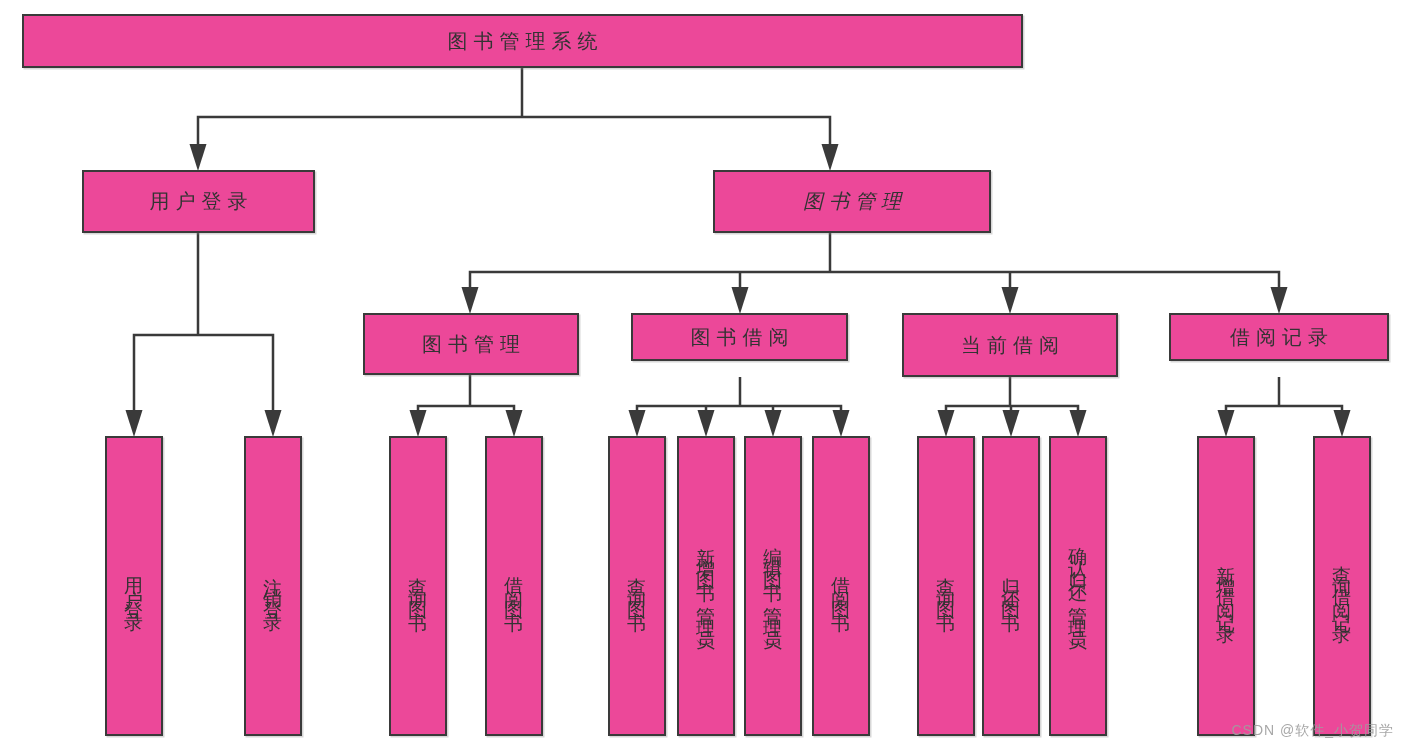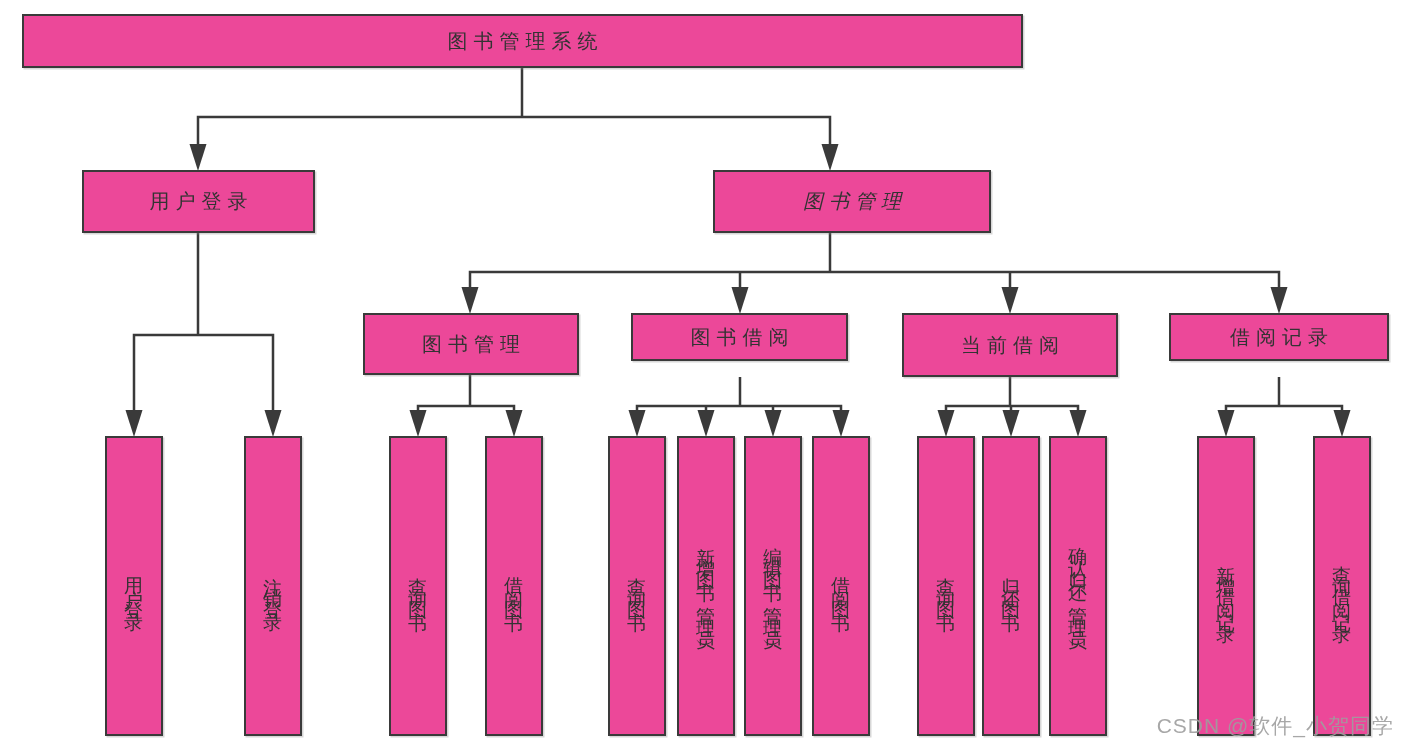--- a/index.html
+++ b/index.html
@@ -49,21 +49,21 @@
     text-orientation: upright;
     font-size: 19px;
     line-height: 1;
     letter-spacing: 12px;
     white-space: nowrap;
   }
   #watermark {
     position: absolute;
     right: 11px;
     bottom: 7px;
-    font-size: 21px;
+    font-size: 14px;
     letter-spacing: 1px;
     color: #9e9e9e;
     opacity: 0.9;
     z-index: 3;
     white-space: nowrap;
   }
 </style>
 </head>
 <body>
 

